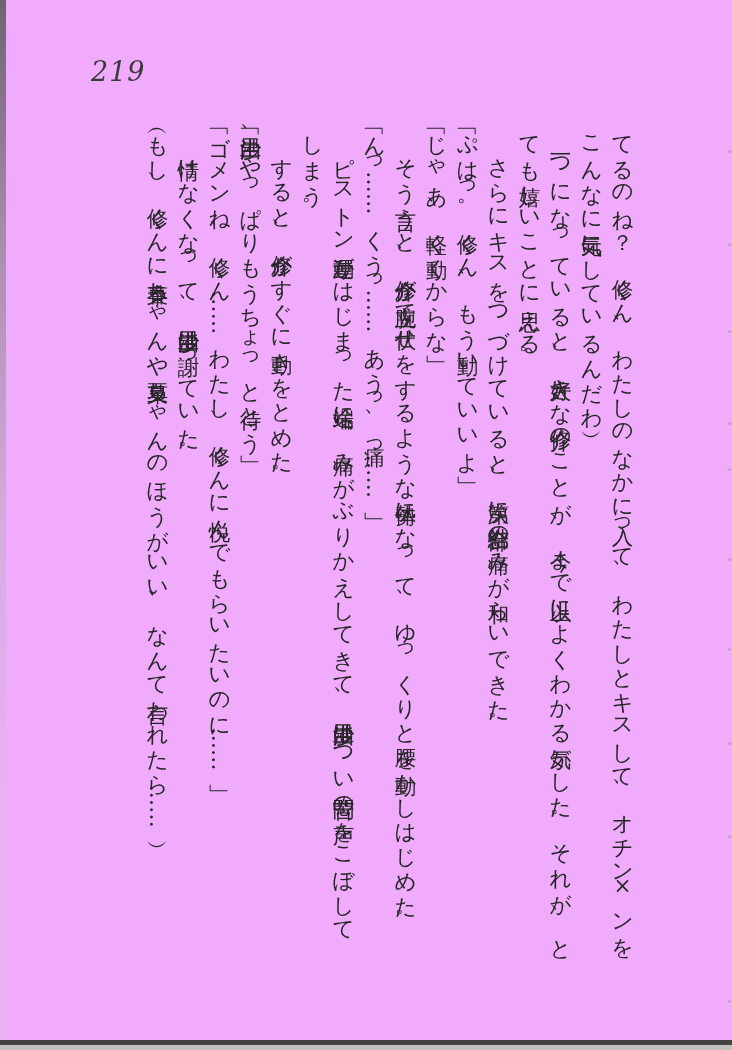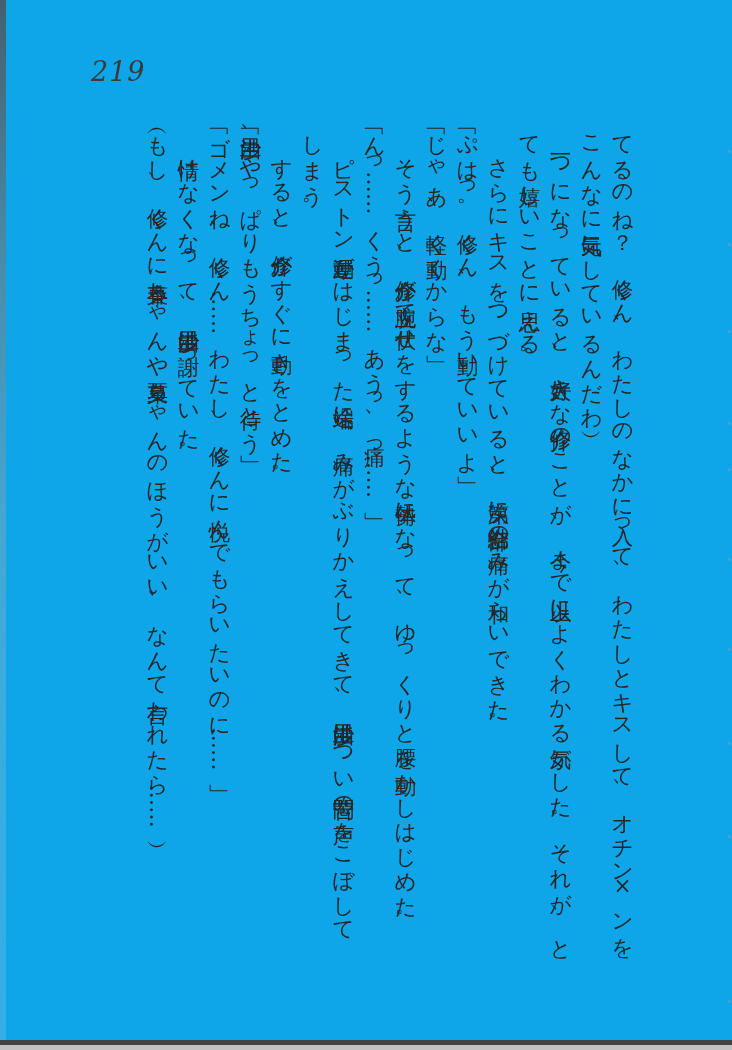--- a/index.html
+++ b/index.html
@@ -5,21 +5,21 @@
   html, body {
     margin: 0;
     padding: 0;
     background: #e8e8e8;
   }
   .page {
     position: relative;
     width: 732px;
     height: 1050px;
     margin: 0 auto;
-    background: #0ea5e9;
+    background: #f0abfc;
     overflow: hidden;
     font-family: "DejaVu Serif", "Liberation Serif", serif;
   }
   
   .page-number {
     position: absolute;
     left: 91px;
     top: 56px;
     font-size: 27px;
     font-style: italic;

